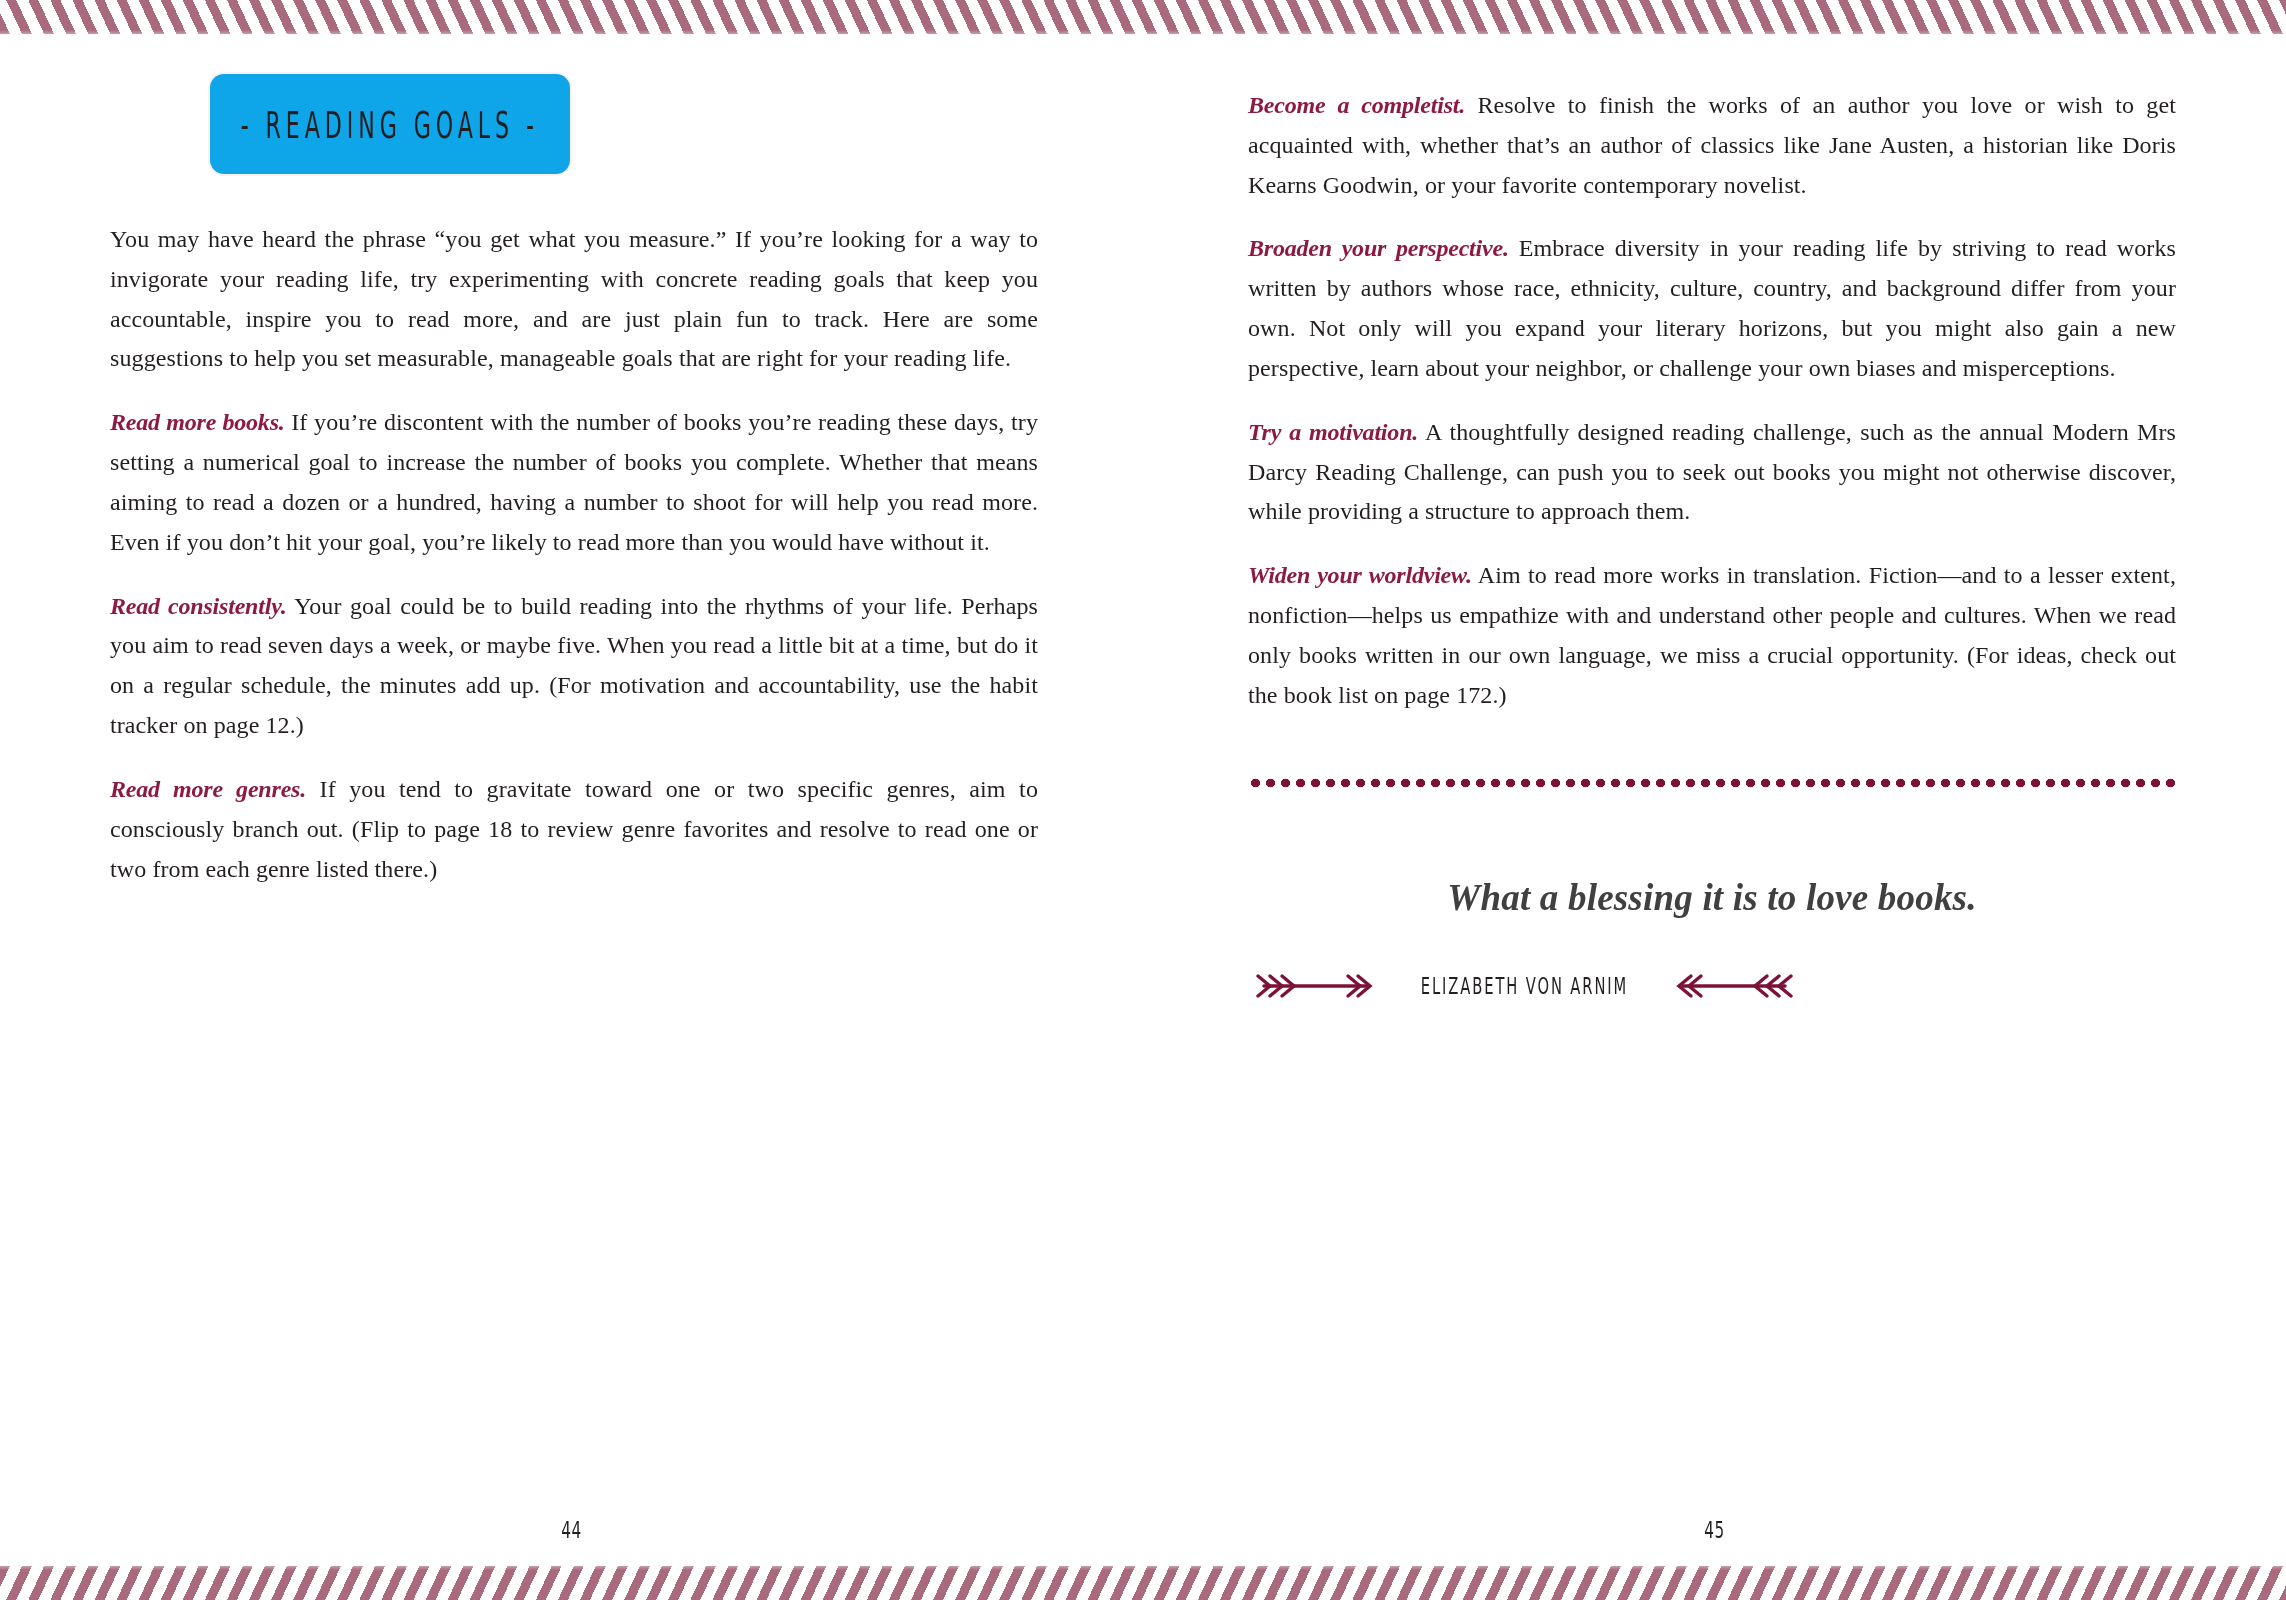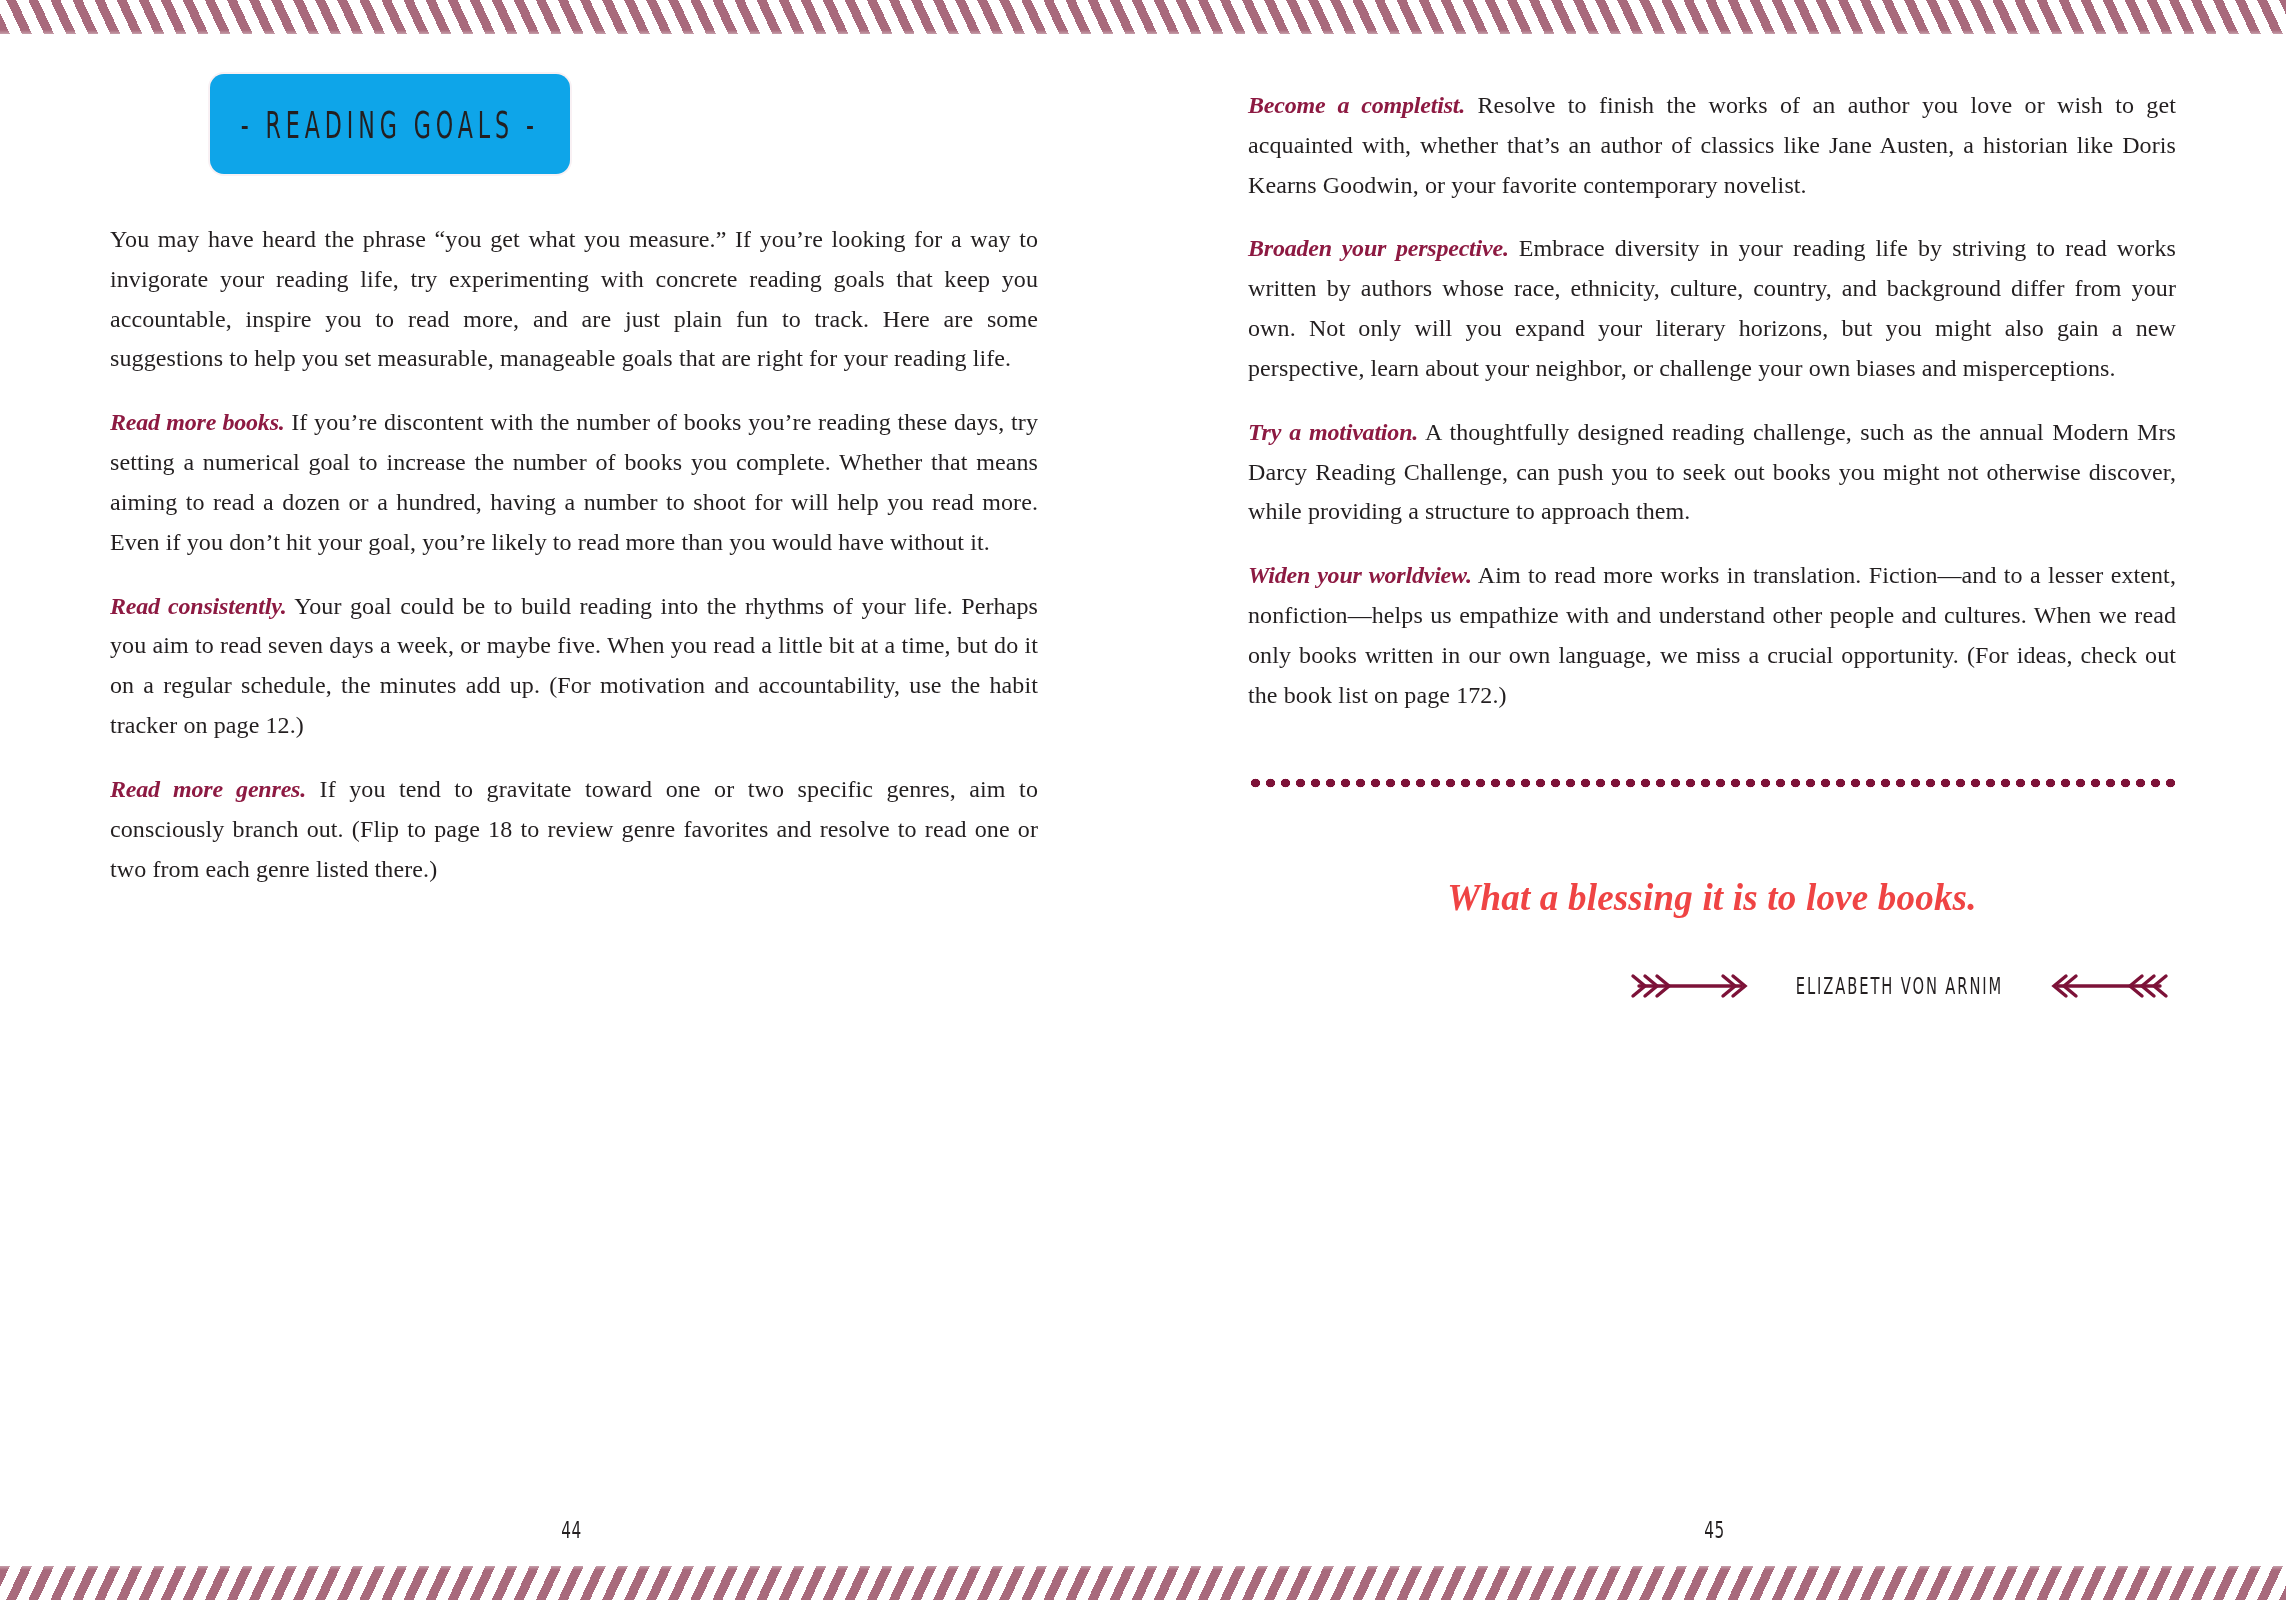--- a/index.html
+++ b/index.html
@@ -132,28 +132,28 @@
 
   
   .quote-block {
     margin-top: 86px;
     text-align: center;
   }
   .quote-text {
     font-size: 37px;
     font-weight: bold;
     font-style: italic;
-    color: #ef4444;
+    color: #404040;
     letter-spacing: 0.2px;
   }
   .attribution-row {
     margin-top: 52px;
     display: flex;
     align-items: center;
-    justify-content: flex-end;
+    justify-content: flex-start;
     gap: 26px;
   }
   .attribution-name {
     font-family: "Liberation Sans Narrow", "DejaVu Sans Condensed", "Liberation Sans", sans-serif;
     font-size: 19px;
     letter-spacing: 2.2px;
     color: #231f20;
     transform: scaleX(0.86) scaleY(1.2);
     white-space: nowrap;
   }

